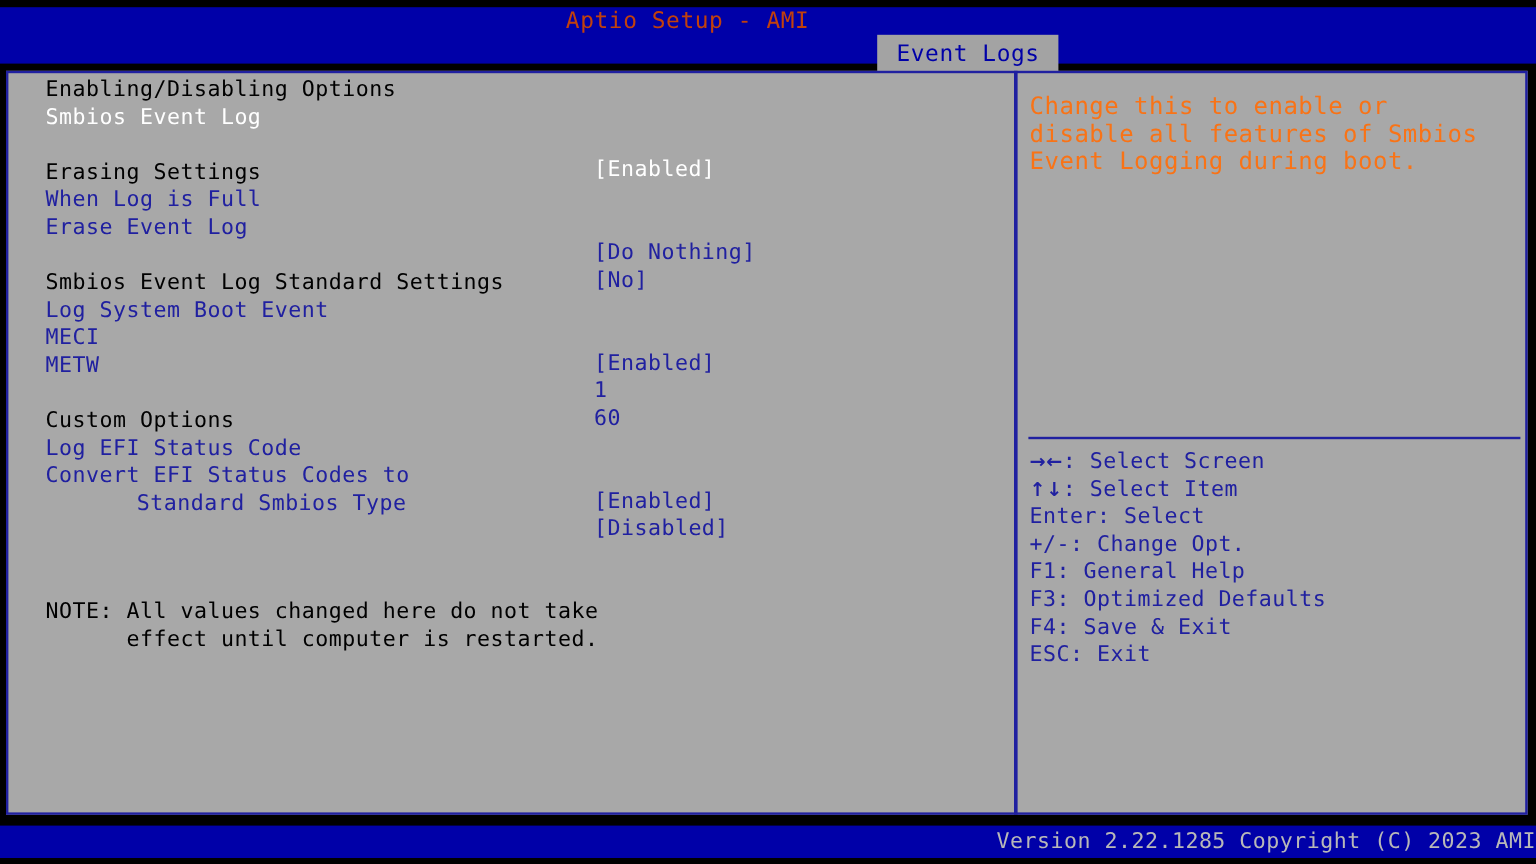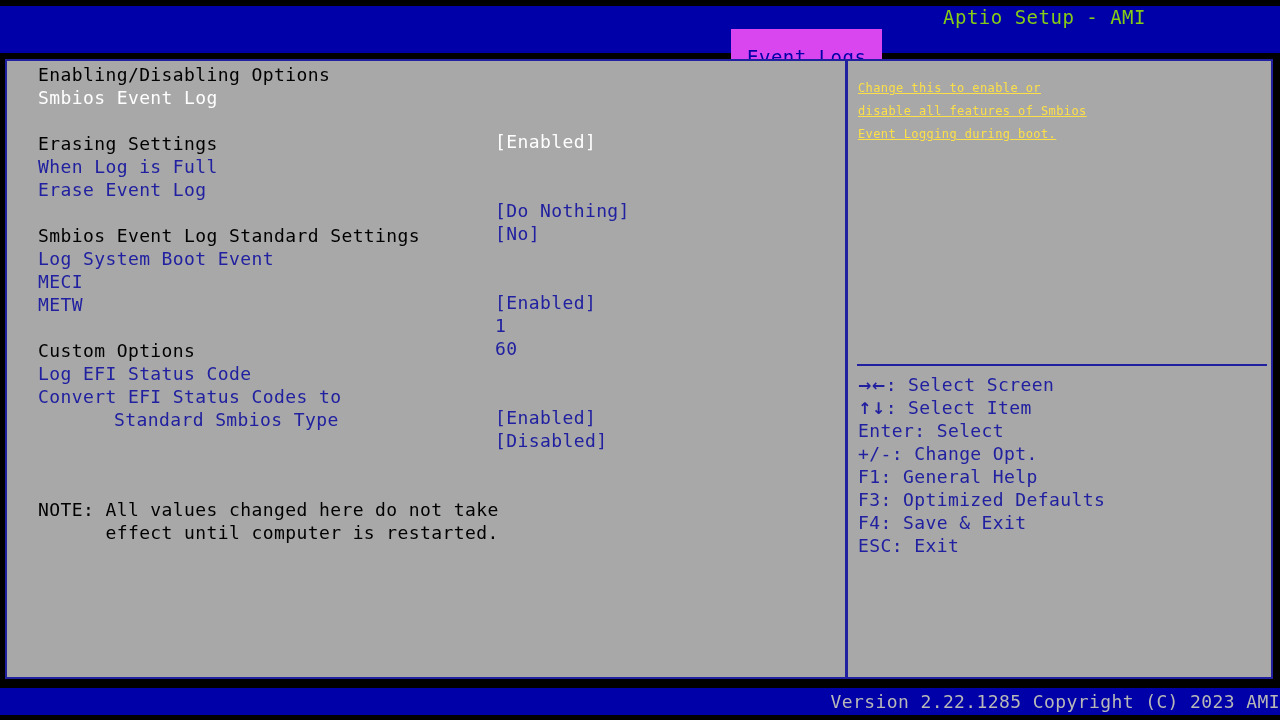--- a/index.html
+++ b/index.html
@@ -28,41 +28,41 @@
     top: 6px;
     width: 1280px;
     height: 47px;
     background: #0000a8;
   }
   .header-title {
     position: absolute;
     left: 0;
     top: 6px;
     width: 1146px;
-    text-align: right;
+    text-align: center;
     font-size: 19px;
     line-height: 23px;
     letter-spacing: 0.5px;
-    color: #84cc16;
+    color: #c2410c;
     white-space: pre;
   }
   .tab-strip {
     position: absolute;
     left: 0;
     top: 29px;
     width: 1280px;
     height: 24px;
   }
   .tab-active {
     position: absolute;
     left: 731px;
     top: 0px;
     height: 36px;
-    padding: 16px 16px;
-    background: #d946ef;
+    padding: 4px 16px;
+    background: #a3a3a3;
     color: #0000a8;
     font-size: 19px;
     line-height: 24px;
     letter-spacing: 0.5px;
     white-space: pre;
     box-sizing: border-box;
   }
 
   
   .body-frame {
@@ -132,25 +132,24 @@
   }
   .help-text {
     position: absolute;
     left: 7px;
     top: 14px;
     width: 410px;
   }
   .help-line {
     height: 23px;
     line-height: 23px;
-    font-size: 12px;
-    letter-spacing: 0.4px;
-    color: #fde047;
-    white-space: pre;
-    text-decoration: underline;
+    font-size: 20px;
+    letter-spacing: 0.4px;
+    color: #f97316;
+    white-space: pre;
   }
   .help-sep {
     position: absolute;
     left: 6px;
     top: 301px;
     width: 410px;
     height: 2px;
     background: #2020a0;
   }
   .keylegend {

